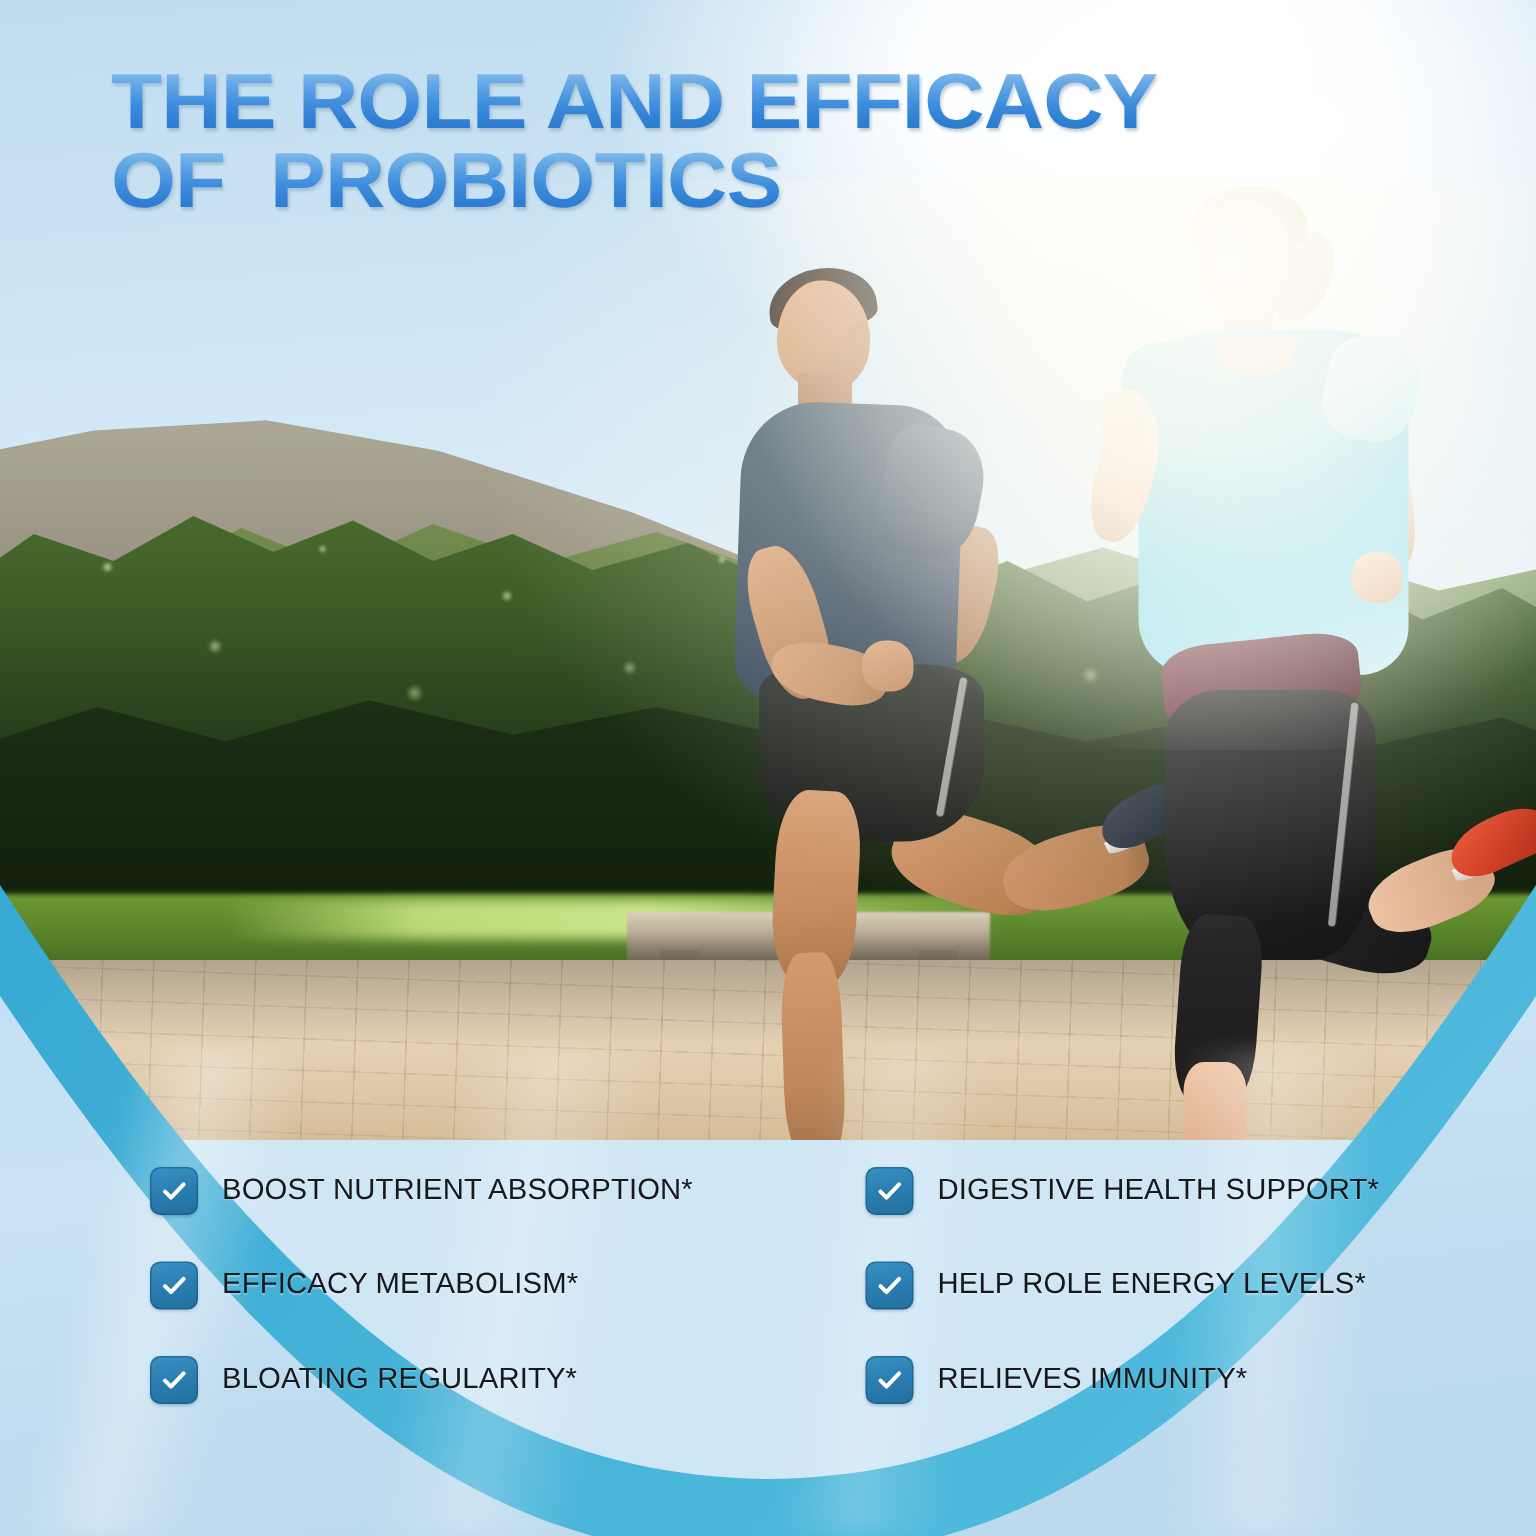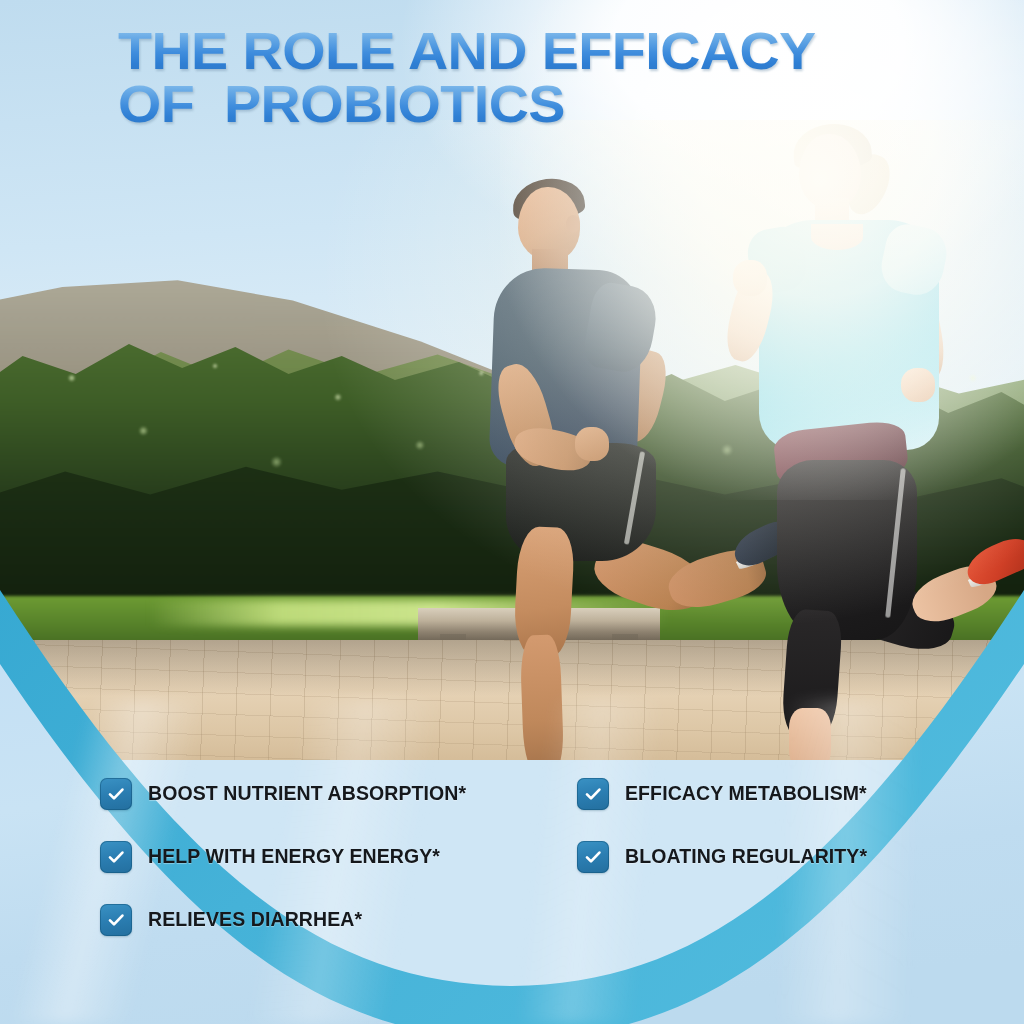--- a/index.html
+++ b/index.html
@@ -352,25 +352,24 @@
     border-radius:0 0 44% 38%;
     transform:rotate(-24deg);
   }
 
   
   .wave { position:absolute; left:0; bottom:0; width:1024px; height:470px; }
   .wave svg { display:block; width:1024px; height:470px; }
 
   
   .title {
-    position:absolute; left:74px; top:27px;
+    position:absolute; left:74px; top:44px;
     z-index:40;
     line-height:.95;
     letter-spacing:-0.5px;
-    margin-left:44px;
   }
   .title .line {
     display:block;
     font-size:52px;
     font-weight:700;
     font-family:"Liberation Sans", sans-serif;
     transform:scaleX(1.07);
     transform-origin:left center;
     background:linear-gradient(180deg,#8fc4ee 0%, #68aae6 22%, #3f8ddd 52%, #2f7fd4 74%, #2d77c6 100%);
     -webkit-background-clip:text;
@@ -400,21 +399,21 @@
     flex:0 0 auto;
     width:32px; height:32px;
     border-radius:7px;
     background:linear-gradient(170deg,#3a92c4 0%, #2b7eb2 48%, #236f9f 100%);
     box-shadow:inset 0 0 0 1px rgba(18,86,124,.55), 0 1px 2px rgba(20,70,100,.25);
     display:flex; align-items:center; justify-content:center;
   }
   .checkbox svg { display:block; }
   .benefit-label {
     font-size:19.5px;
-    font-weight:700;
+    font-weight:400;
     color:#15181c;
     letter-spacing:.1px;
     white-space:nowrap;
     text-shadow:0 1px 1px rgba(255,255,255,.35);
   }
 
   
   .streaks {
     position:absolute; left:0; top:700px; width:1024px; height:324px;
     z-index:35; pointer-events:none;
@@ -533,53 +532,61 @@
     <div class="benefit">
       <span class="checkbox">
         <svg width="20" height="20" viewBox="0 0 20 20">
             <path d="M4 10.4 L8 14.4 L16.4 5.6" fill="none" stroke="#ffffff" stroke-width="2.7" stroke-linecap="round" stroke-linejoin="round"></path>
           </svg>
       </span>
       <span class="benefit-label">BOOST NUTRIENT ABSORPTION*</span>
     </div>
 
 
+    <div class="benefit">
+      <span class="checkbox">
+        <svg width="20" height="20" viewBox="0 0 20 20">
+            <path d="M4 10.4 L8 14.4 L16.4 5.6" fill="none" stroke="#ffffff" stroke-width="2.7" stroke-linecap="round" stroke-linejoin="round"></path>
+          </svg>
+      </span>
+      <span class="benefit-label">DIGESTIVE HEALTH SUPPORT*</span>
+    </div>
 
     <div class="benefit">
       <span class="checkbox">
         <svg width="20" height="20" viewBox="0 0 20 20">
             <path d="M4 10.4 L8 14.4 L16.4 5.6" fill="none" stroke="#ffffff" stroke-width="2.7" stroke-linecap="round" stroke-linejoin="round"></path>
           </svg>
       </span>
       <span class="benefit-label">EFFICACY METABOLISM*</span>
     </div>
 
 
     <div class="benefit">
       <span class="checkbox">
         <svg width="20" height="20" viewBox="0 0 20 20">
             <path d="M4 10.4 L8 14.4 L16.4 5.6" fill="none" stroke="#ffffff" stroke-width="2.7" stroke-linecap="round" stroke-linejoin="round"></path>
           </svg>
       </span>
-      <span class="benefit-label">HELP WITH ENERGY ENERGY*</span>
+      <span class="benefit-label">HELP ROLE ENERGY LEVELS*</span>
     </div>
 
     <div class="benefit">
       <span class="checkbox">
         <svg width="20" height="20" viewBox="0 0 20 20">
             <path d="M4 10.4 L8 14.4 L16.4 5.6" fill="none" stroke="#ffffff" stroke-width="2.7" stroke-linecap="round" stroke-linejoin="round"></path>
           </svg>
       </span>
       <span class="benefit-label">BLOATING REGULARITY*</span>
     </div>
 
     <div class="benefit">
       <span class="checkbox">
         <svg width="20" height="20" viewBox="0 0 20 20">
             <path d="M4 10.4 L8 14.4 L16.4 5.6" fill="none" stroke="#ffffff" stroke-width="2.7" stroke-linecap="round" stroke-linejoin="round"></path>
           </svg>
       </span>
-      <span class="benefit-label">RELIEVES DIARRHEA*</span>
+      <span class="benefit-label">RELIEVES IMMUNITY*</span>
     </div>
 
   </div>
 
 </div>
 
 </body></html>

